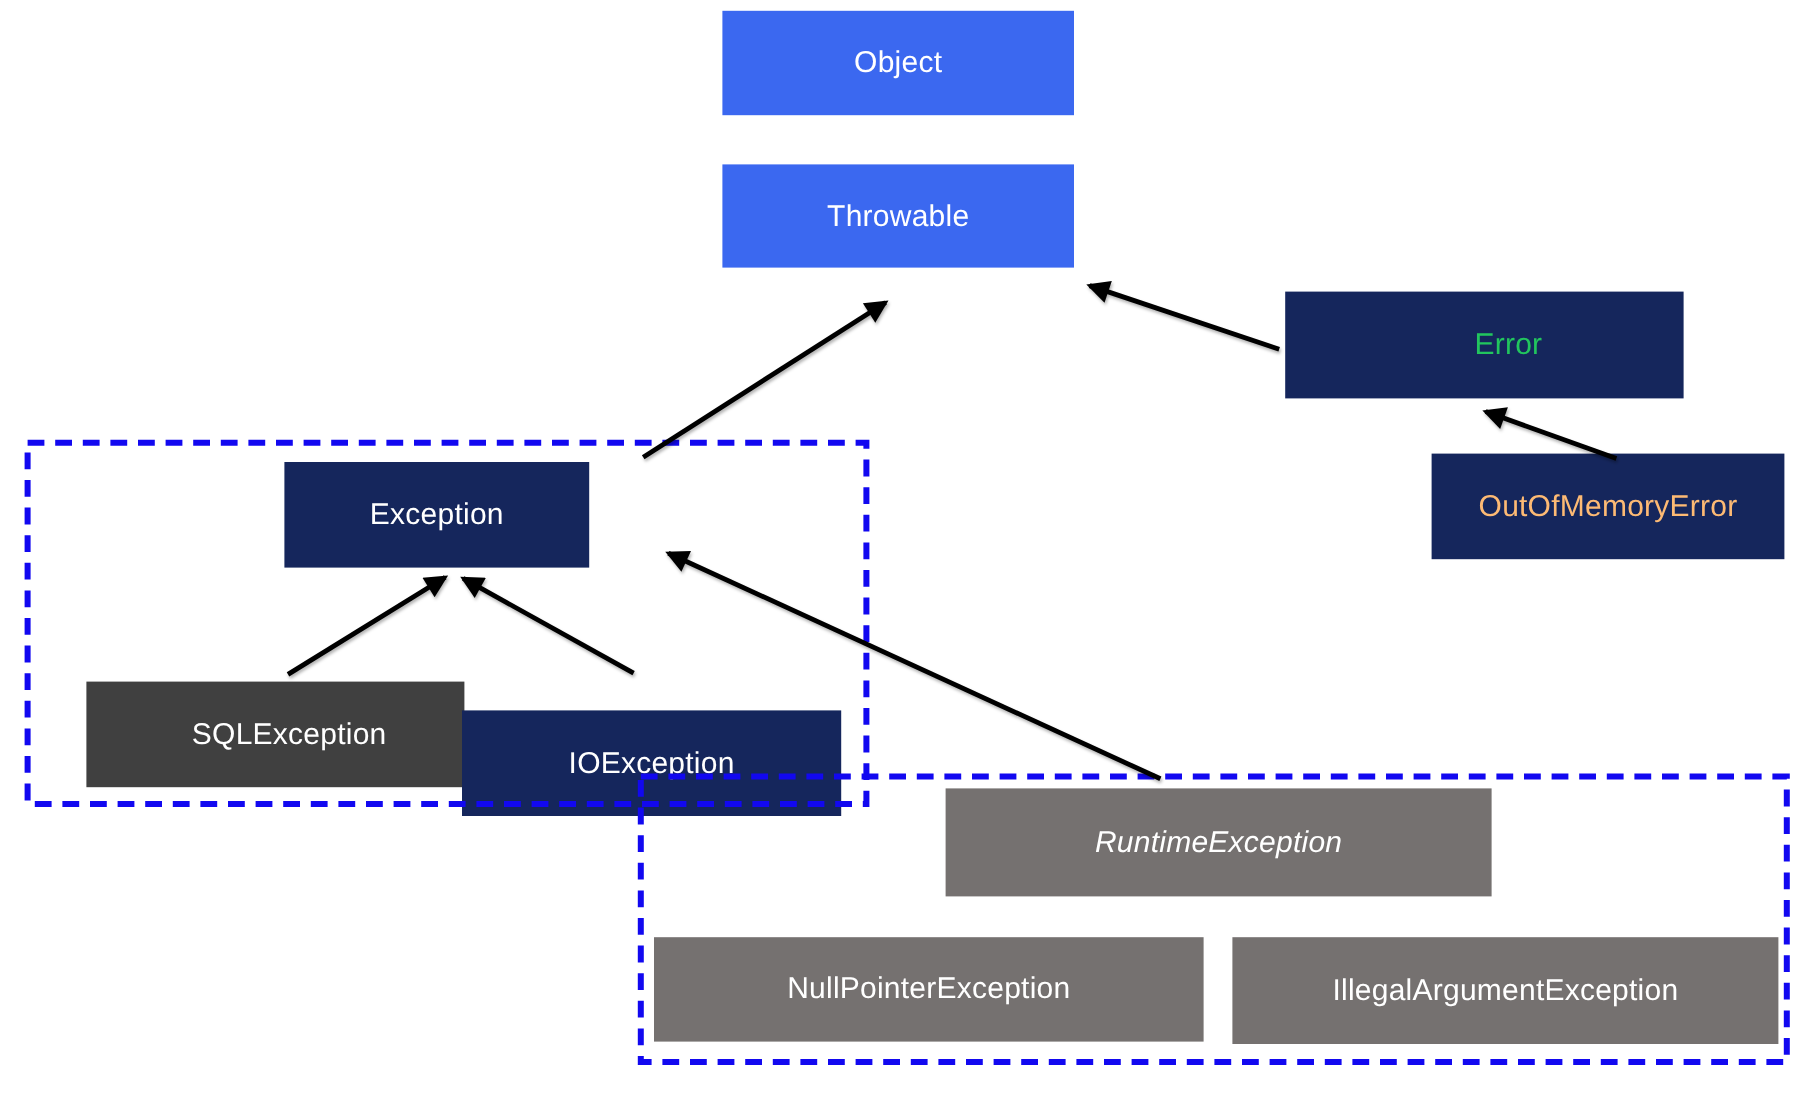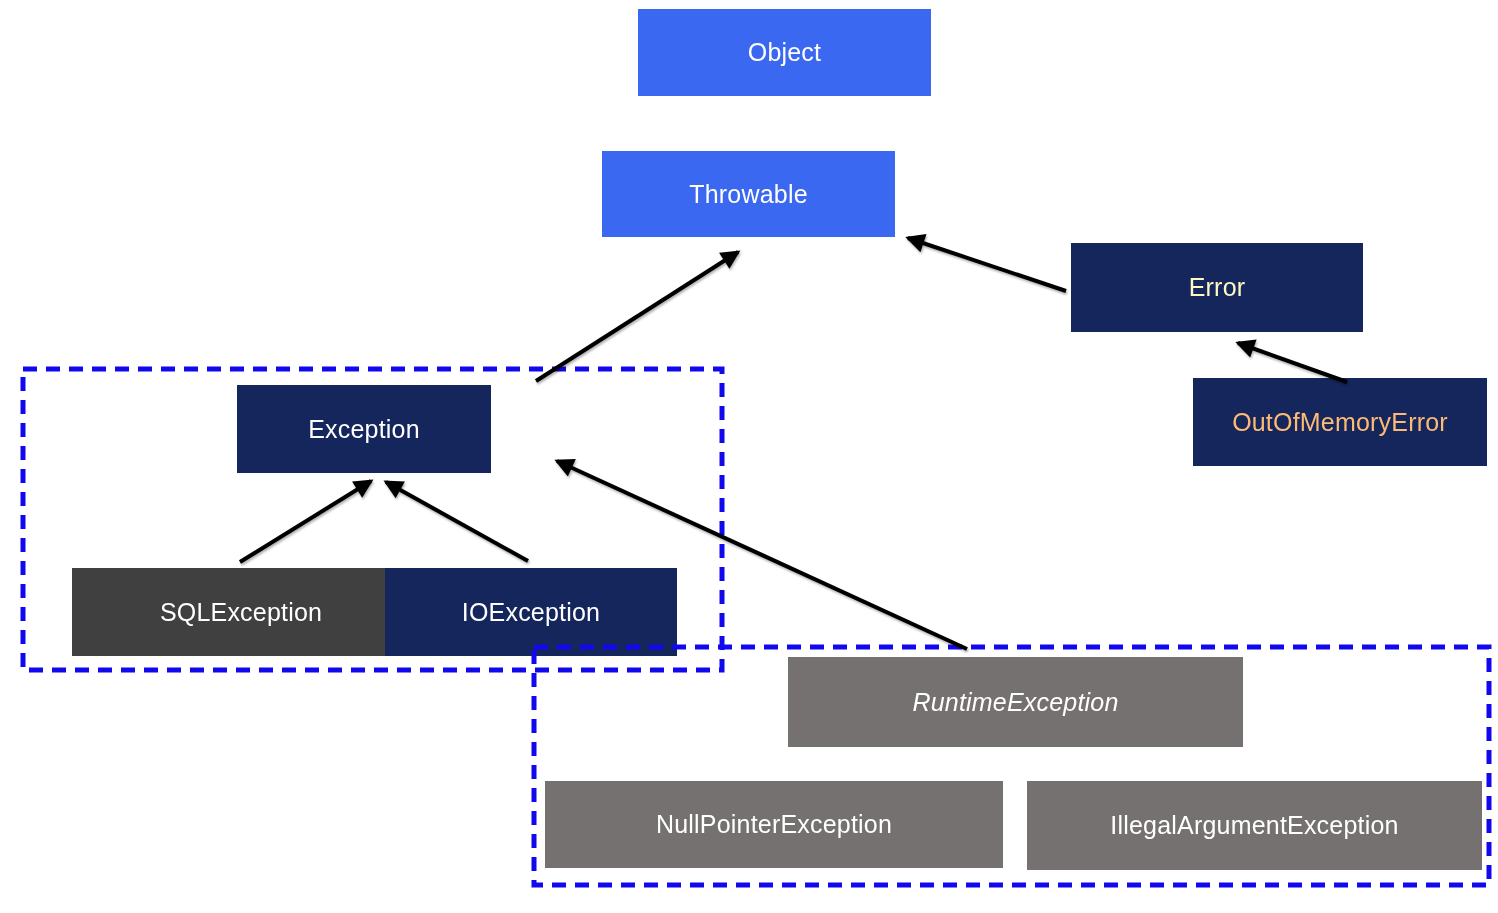--- a/index.html
+++ b/index.html
@@ -35,39 +35,39 @@
     inset: 0;
     z-index: 2;
     pointer-events: none;
   }
 </style>
 </head>
 <body>
 
 <div class="canvas">
   <div id="node-layer">
-      <div class="node" style="left: 602px; top: 9px; width: 293px; height: 87px; background: rgb(59, 104, 240); color: rgb(255, 255, 255); margin-left: 36px;">
+      <div class="node" style="left: 602px; top: 9px; width: 293px; height: 87px; background: rgb(59, 104, 240); color: rgb(255, 255, 255);">
         <span>Object</span>
       </div>
-      <div class="node" style="left: 602px; top: 151px; width: 293px; height: 86px; background: rgb(59, 104, 240); color: rgb(255, 255, 255);">
+      <div class="node" style="left: 602px; top: 137px; width: 293px; height: 86px; background: rgb(59, 104, 240); color: rgb(255, 255, 255);">
         <span>Throwable</span>
       </div>
-      <div class="node" style="left: 1071px; top: 243px; width: 292px; height: 89px; background: rgb(21, 38, 92); color: #fef9c3;">
+      <div class="node" style="left: 1071px; top: 243px; width: 292px; height: 89px; background: rgb(21, 38, 92); color: #22c55e; padding-left: 40px;">
         <span>Error</span>
       </div>
       <div class="node" style="left: 1193px; top: 378px; width: 294px; height: 88px; background: rgb(21, 38, 92); color: #fdba74;">
         <span>OutOfMemoryError</span>
       </div>
       <div class="node" style="left: 237px; top: 385px; width: 254px; height: 88px; background: rgb(21, 38, 92); color: rgb(255, 255, 255);">
         <span>Exception</span>
       </div>
       <div class="node" style="left: 72px; top: 568px; width: 292px; height: 88px; background: #404040; color: rgb(255, 255, 255); padding-left: 23px;">
         <span>SQLException</span>
       </div>
-      <div class="node" style="left: 385px; top: 568px; width: 292px; height: 88px; background: rgb(21, 38, 92); color: rgb(255, 255, 255);">
+      <div class="node" style="left: 385px; top: 592px; width: 316px; height: 88px; background: rgb(21, 38, 92); color: rgb(255, 255, 255);">
         <span>IOException</span>
       </div>
       <div class="node" style="left: 788px; top: 657px; width: 455px; height: 90px; background: rgb(117, 113, 112); color: rgb(255, 255, 255); font-style: italic;">
         <span>RuntimeException</span>
       </div>
       <div class="node" style="left: 545px; top: 781px; width: 458px; height: 87px; background: rgb(117, 113, 112); color: rgb(255, 255, 255);">
         <span>NullPointerException</span>
       </div>
       <div class="node" style="left: 1027px; top: 781px; width: 455px; height: 89px; background: rgb(117, 113, 112); color: rgb(255, 255, 255); text-align: center;">
         <span>IllegalArgumentException</span>

